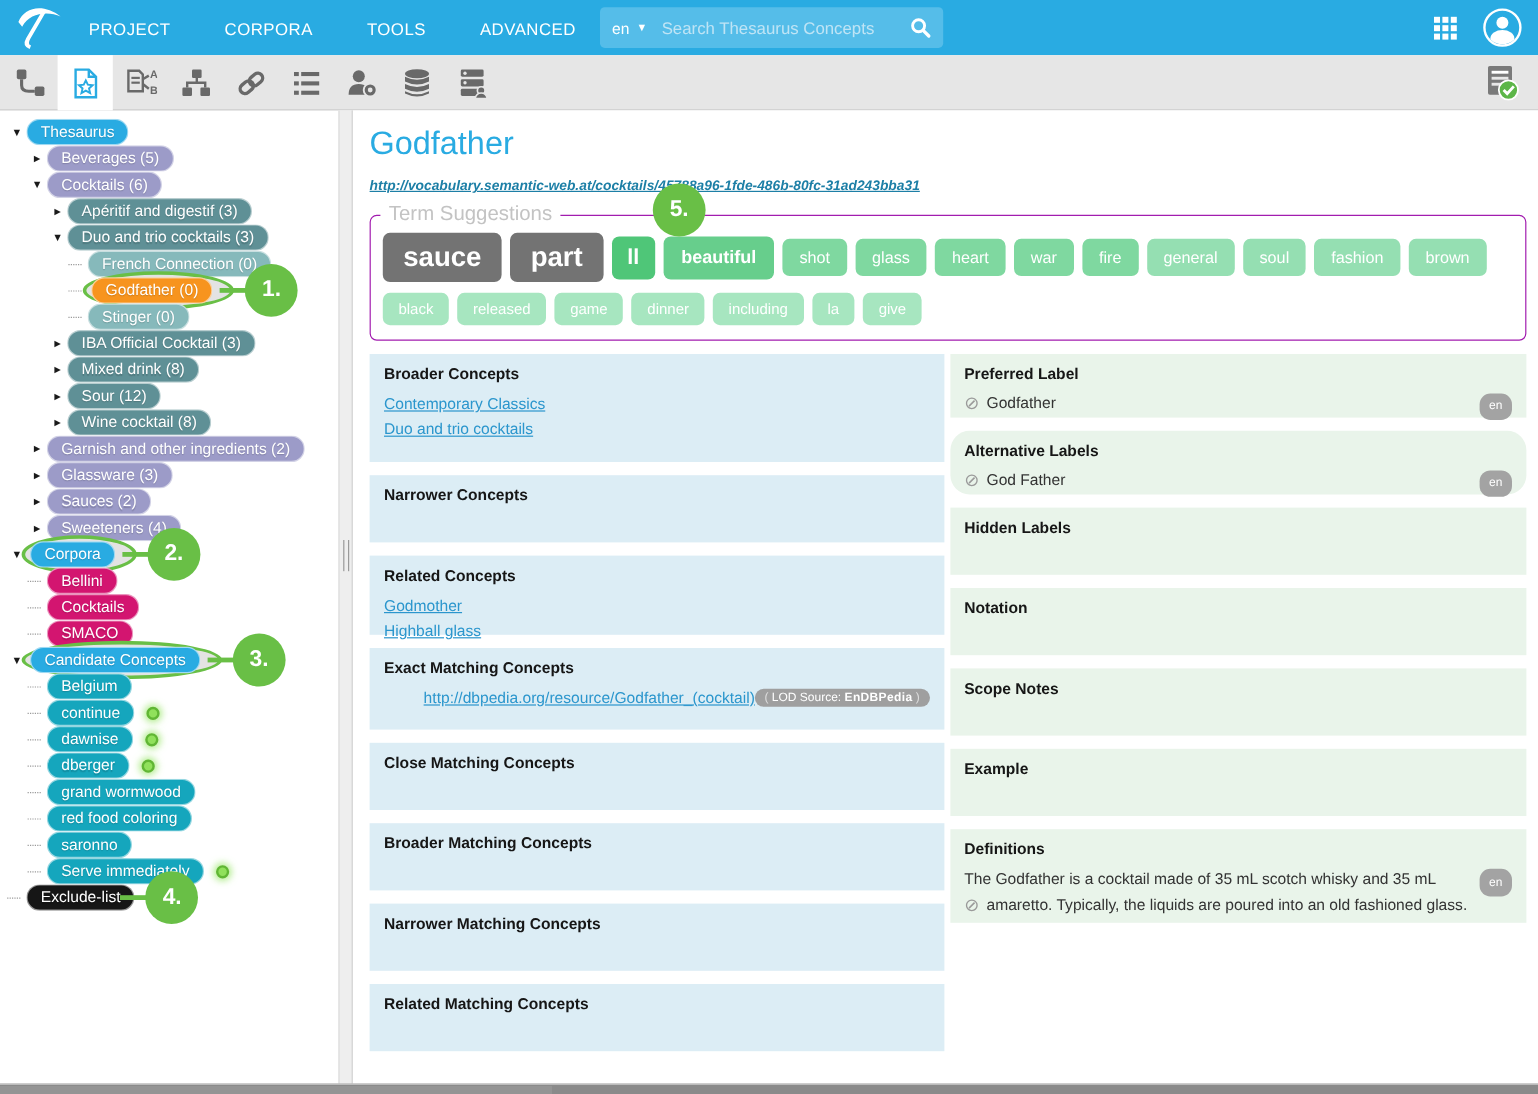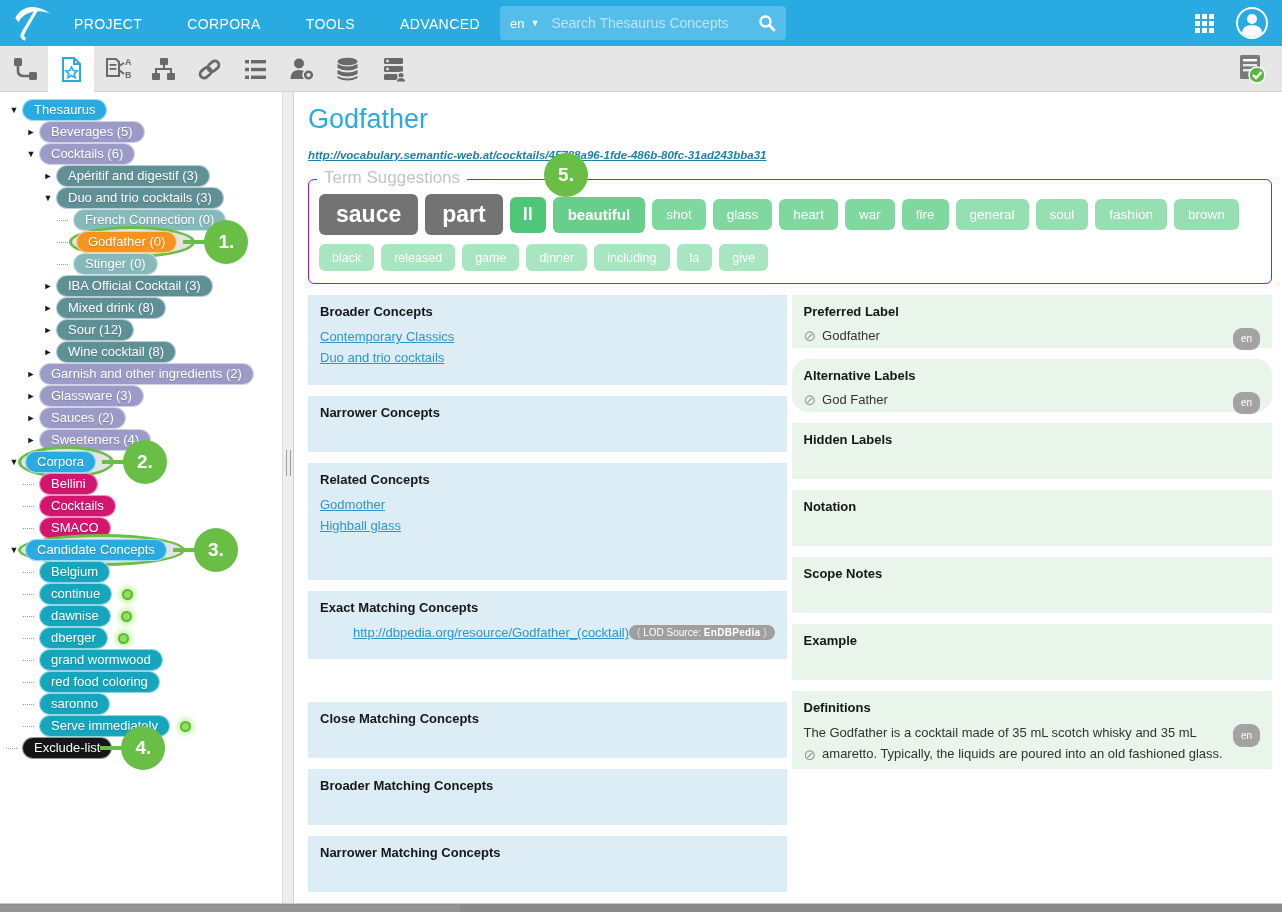--- a/index.html
+++ b/index.html
@@ -441,37 +441,37 @@
     <h3>Broader Concepts</h3>
     <div class="secbody">
                 <a class="clink">Contemporary Classics</a>
                 <a class="clink">Duo and trio cocktails</a>
               </div>
   </section>
             <section class="sec blue" style="height: 56px;">
     <h3>Narrower Concepts</h3>
     <div class="secbody"></div>
   </section>
-            <section class="sec blue" style="height: 117px;">
+            <section class="sec blue" style="height: 66px;">
     <h3>Related Concepts</h3>
     <div class="secbody">
                 <a class="clink">Godmother</a>
                 <a class="clink">Highball glass</a>
               </div>
   </section>
             <section class="sec blue" style="height: 68px;">
     <h3>Exact Matching Concepts</h3>
     <div class="secbody">
                 <div class="linkrow">
                   <a class="clink">http://dbpedia.org/resource/Godfather_(cocktail)</a>
                   <span class="lodbadge"><span class="paren">(</span> LOD Source: <b>EnDBPedia</b> <span class="paren">)</span></span>
                 </div>
               </div>
   </section>
-            <section class="sec blue" style="height: 56px; margin-top: 32px;">
+            <section class="sec blue" style="height: 56px;">
     <h3>Close Matching Concepts</h3>
     <div class="secbody"></div>
   </section>
             <section class="sec blue" style="height: 56px;">
     <h3>Broader Matching Concepts</h3>
     <div class="secbody"></div>
   </section>
             <section class="sec blue" style="height: 56px;">
     <h3>Narrower Matching Concepts</h3>
     <div class="secbody"></div>

